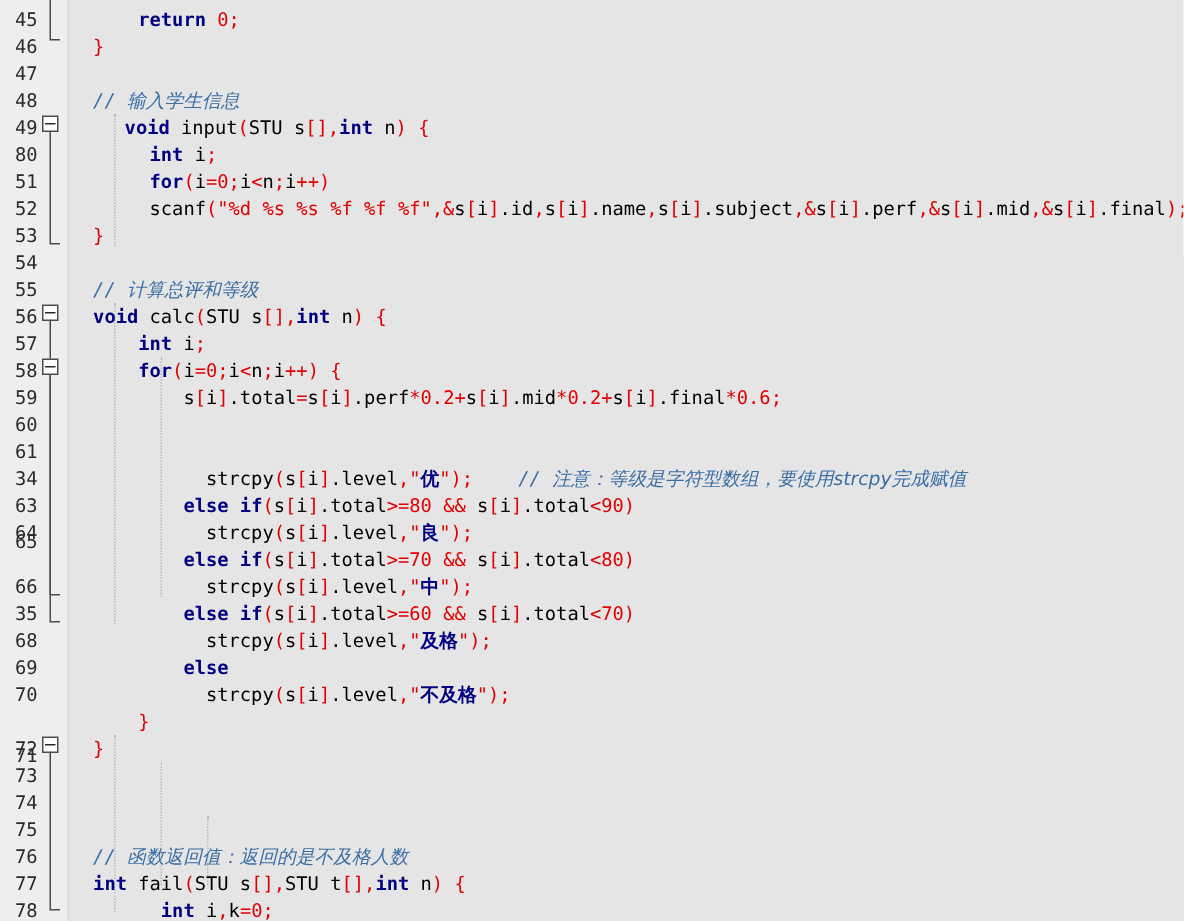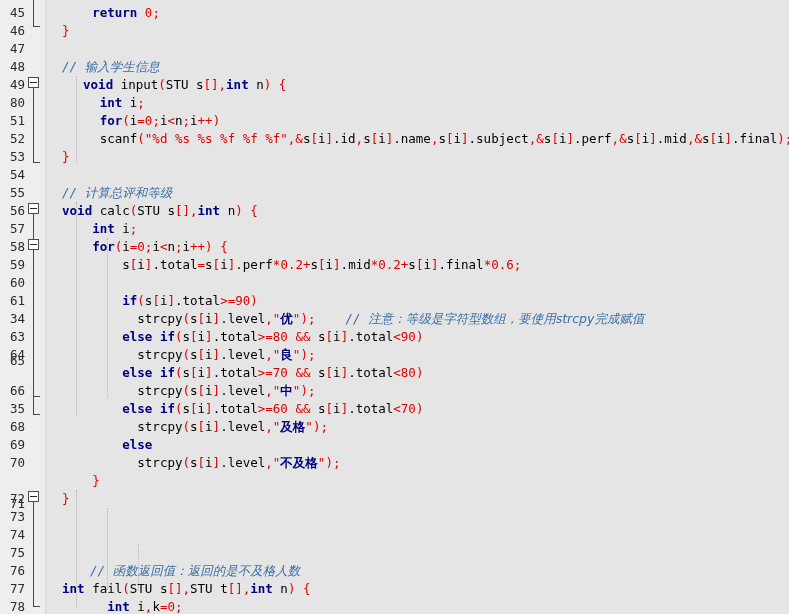--- a/index.html
+++ b/index.html
@@ -204,34 +204,33 @@
     <div class="line" style="top:112px; left:0px;"><span class="pun">       </span><span class="kw">for</span><span class="op">(</span><span class="pun">i</span><span class="op">=</span><span class="num">0</span><span class="op">;</span><span class="pun">i</span><span class="op">&lt;</span><span class="pun">n</span><span class="op">;</span><span class="pun">i</span><span class="op">++)</span></div>
     <div class="line" style="top:130px; left:0px;"><span class="pun">       scanf</span><span class="op">(</span><span class="str">"%d %s %s %f %f %f"</span><span class="op">,&amp;</span><span class="pun">s</span><span class="op">[</span><span class="pun">i</span><span class="op">]</span><span class="pun">.id</span><span class="op">,</span><span class="pun">s</span><span class="op">[</span><span class="pun">i</span><span class="op">]</span><span class="pun">.name</span><span class="op">,</span><span class="pun">s</span><span class="op">[</span><span class="pun">i</span><span class="op">]</span><span class="pun">.subject</span><span class="op">,&amp;</span><span class="pun">s</span><span class="op">[</span><span class="pun">i</span><span class="op">]</span><span class="pun">.perf</span><span class="op">,&amp;</span><span class="pun">s</span><span class="op">[</span><span class="pun">i</span><span class="op">]</span><span class="pun">.mid</span><span class="op">,&amp;</span><span class="pun">s</span><span class="op">[</span><span class="pun">i</span><span class="op">]</span><span class="pun">.final</span><span class="op">);</span></div>
     <div class="line" style="top:148px; left:0px;"><span class="pun">  </span><span class="brace">}</span></div>
     <div class="line" style="top:166px; left:0px;"></div>
     <div class="line" style="top:184px; left:0px;"><span class="pun">  </span><span class="cmt">// </span><span class="cmt-cjk">计算总评和等级</span></div>
     <div class="line" style="top:202px; left:0px;"><span class="pun">  </span><span class="kw">void</span><span class="pun"> calc</span><span class="op">(</span><span class="pun">STU s</span><span class="op">[],</span><span class="kw">int</span><span class="pun"> n</span><span class="op">)</span><span class="pun"> </span><span class="brace">{</span></div>
     <div class="line" style="top:220px; left:0px;"><span class="pun">      </span><span class="kw">int</span><span class="pun"> i</span><span class="op">;</span></div>
     <div class="line" style="top:238px; left:0px;"><span class="pun">      </span><span class="kw">for</span><span class="op">(</span><span class="pun">i</span><span class="op">=</span><span class="num">0</span><span class="op">;</span><span class="pun">i</span><span class="op">&lt;</span><span class="pun">n</span><span class="op">;</span><span class="pun">i</span><span class="op">++)</span><span class="pun"> </span><span class="brace">{</span></div>
     <div class="line" style="top:256px; left:0px;"><span class="pun">          s</span><span class="op">[</span><span class="pun">i</span><span class="op">]</span><span class="pun">.total</span><span class="op">=</span><span class="pun">s</span><span class="op">[</span><span class="pun">i</span><span class="op">]</span><span class="pun">.perf</span><span class="op">*</span><span class="num">0.2</span><span class="op">+</span><span class="pun">s</span><span class="op">[</span><span class="pun">i</span><span class="op">]</span><span class="pun">.mid</span><span class="op">*</span><span class="num">0.2</span><span class="op">+</span><span class="pun">s</span><span class="op">[</span><span class="pun">i</span><span class="op">]</span><span class="pun">.final</span><span class="op">*</span><span class="num">0.6</span><span class="op">;</span></div>
     <div class="line" style="top:274px; left:0px;"></div>
-    <div class="line" style="top:292px; left:0px;"><span class="pun">          </span><span class="kw">if</span><span class="op">(</span><span class="pun">s</span><span class="op">[</span><span class="pun">i</span><span class="op">]</span><span class="pun">.total</span><span class="op">&gt;=</span><span class="num">90</span><span class="op">)</span></div>
     <div class="line" style="top:310px; left:0px;"><span class="pun">            strcpy</span><span class="op">(</span><span class="pun">s</span><span class="op">[</span><span class="pun">i</span><span class="op">]</span><span class="pun">.level</span><span class="op">,</span><span class="str">"</span><span class="cjk">优</span><span class="str">"</span><span class="op">);</span><span class="pun">    </span><span class="cmt">// </span><span class="cmt-cjk">注意：等级是字符型数组，要使用strcpy完成赋值</span></div>
     <div class="line" style="top:328px; left:0px;"><span class="pun">          </span><span class="kw">else</span><span class="pun"> </span><span class="kw">if</span><span class="op">(</span><span class="pun">s</span><span class="op">[</span><span class="pun">i</span><span class="op">]</span><span class="pun">.total</span><span class="op">&gt;=</span><span class="num">80</span><span class="pun"> </span><span class="op">&amp;&amp;</span><span class="pun"> s</span><span class="op">[</span><span class="pun">i</span><span class="op">]</span><span class="pun">.total</span><span class="op">&lt;</span><span class="num">90</span><span class="op">)</span></div>
     <div class="line" style="top:346px; left:0px;"><span class="pun">            strcpy</span><span class="op">(</span><span class="pun">s</span><span class="op">[</span><span class="pun">i</span><span class="op">]</span><span class="pun">.level</span><span class="op">,</span><span class="str">"</span><span class="cjk">良</span><span class="str">"</span><span class="op">);</span></div>
     <div class="line" style="top:364px; left:0px;"><span class="pun">          </span><span class="kw">else</span><span class="pun"> </span><span class="kw">if</span><span class="op">(</span><span class="pun">s</span><span class="op">[</span><span class="pun">i</span><span class="op">]</span><span class="pun">.total</span><span class="op">&gt;=</span><span class="num">70</span><span class="pun"> </span><span class="op">&amp;&amp;</span><span class="pun"> s</span><span class="op">[</span><span class="pun">i</span><span class="op">]</span><span class="pun">.total</span><span class="op">&lt;</span><span class="num">80</span><span class="op">)</span></div>
     <div class="line" style="top:382px; left:0px;"><span class="pun">            strcpy</span><span class="op">(</span><span class="pun">s</span><span class="op">[</span><span class="pun">i</span><span class="op">]</span><span class="pun">.level</span><span class="op">,</span><span class="str">"</span><span class="cjk">中</span><span class="str">"</span><span class="op">);</span></div>
     <div class="line" style="top:400px; left:0px;"><span class="pun">          </span><span class="kw">else</span><span class="pun"> </span><span class="kw">if</span><span class="op">(</span><span class="pun">s</span><span class="op">[</span><span class="pun">i</span><span class="op">]</span><span class="pun">.total</span><span class="op">&gt;=</span><span class="num">60</span><span class="pun"> </span><span class="op">&amp;&amp;</span><span class="pun"> s</span><span class="op">[</span><span class="pun">i</span><span class="op">]</span><span class="pun">.total</span><span class="op">&lt;</span><span class="num">70</span><span class="op">)</span></div>
     <div class="line" style="top:418px; left:0px;"><span class="pun">            strcpy</span><span class="op">(</span><span class="pun">s</span><span class="op">[</span><span class="pun">i</span><span class="op">]</span><span class="pun">.level</span><span class="op">,</span><span class="str">"</span><span class="cjk">及格</span><span class="str">"</span><span class="op">);</span></div>
     <div class="line" style="top:436px; left:0px;"><span class="pun">          </span><span class="kw">else</span></div>
     <div class="line" style="top:454px; left:0px;"><span class="pun">            strcpy</span><span class="op">(</span><span class="pun">s</span><span class="op">[</span><span class="pun">i</span><span class="op">]</span><span class="pun">.level</span><span class="op">,</span><span class="str">"</span><span class="cjk">不及格</span><span class="str">"</span><span class="op">);</span></div>
     <div class="line" style="top:472px; left:0px;"><span class="pun">      </span><span class="brace">}</span></div>
     <div class="line" style="top:490px; left:0px;"><span class="pun">  </span><span class="brace">}</span></div>
     <div class="line" style="top:508px; left:0px;"></div>
-    <div class="line" style="top:562px; left:0px;margin-left:28px;"><span class="pun">  </span><span class="cmt">// </span><span class="cmt-cjk">函数返回值：返回的是不及格人数</span></div>
+    <div class="line" style="top:562px; left:0px;"><span class="pun">  </span><span class="cmt">// </span><span class="cmt-cjk">函数返回值：返回的是不及格人数</span></div>
     <div class="line" style="top:580px; left:0px;"><span class="pun">  </span><span class="kw">int</span><span class="pun"> fail</span><span class="op">(</span><span class="pun">STU s</span><span class="op">[],</span><span class="pun">STU t</span><span class="op">[],</span><span class="kw">int</span><span class="pun"> n</span><span class="op">)</span><span class="pun"> </span><span class="brace">{</span></div>
     <div class="line" style="top:598px; left:0px;"><span class="pun">        </span><span class="kw">int</span><span class="pun"> i</span><span class="op">,</span><span class="pun">k</span><span class="op">=</span><span class="num">0</span><span class="op">;</span></div>
   <div class="line" style="top: 616px; left: 0px;"></div>
       <div class="line" style="top: 688px; left: 0px;"></div>
     </div>
 
   <div class="code" style="pointer-events:none;">
   </div>
 
 </div>

